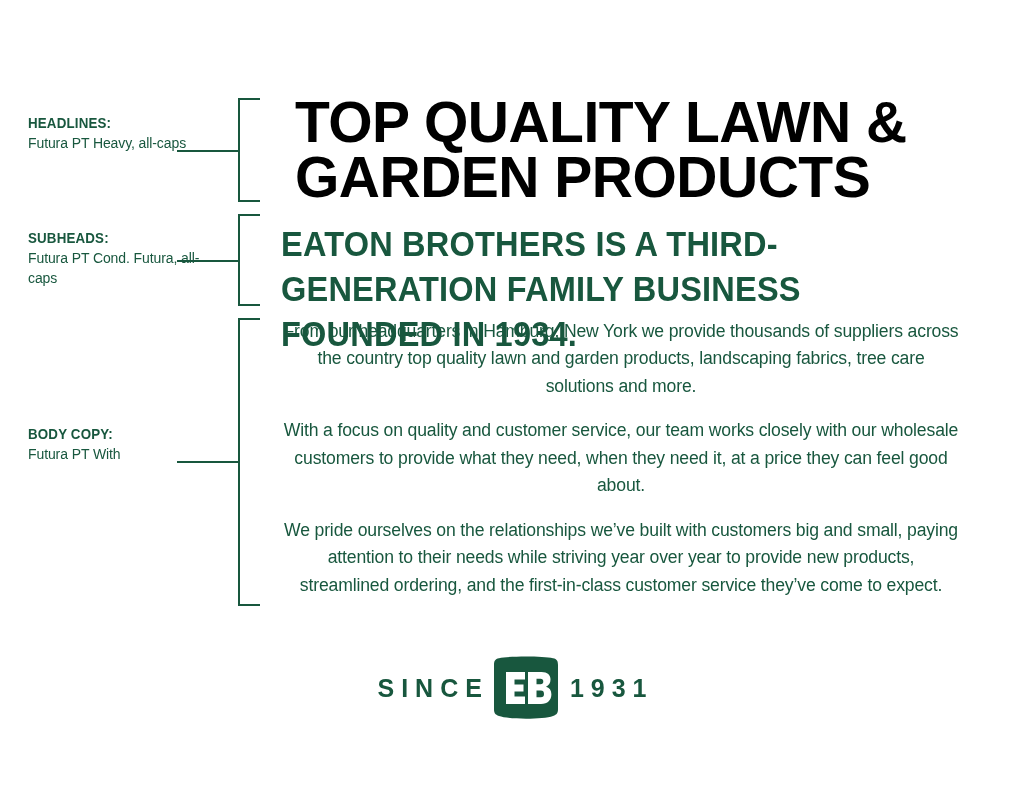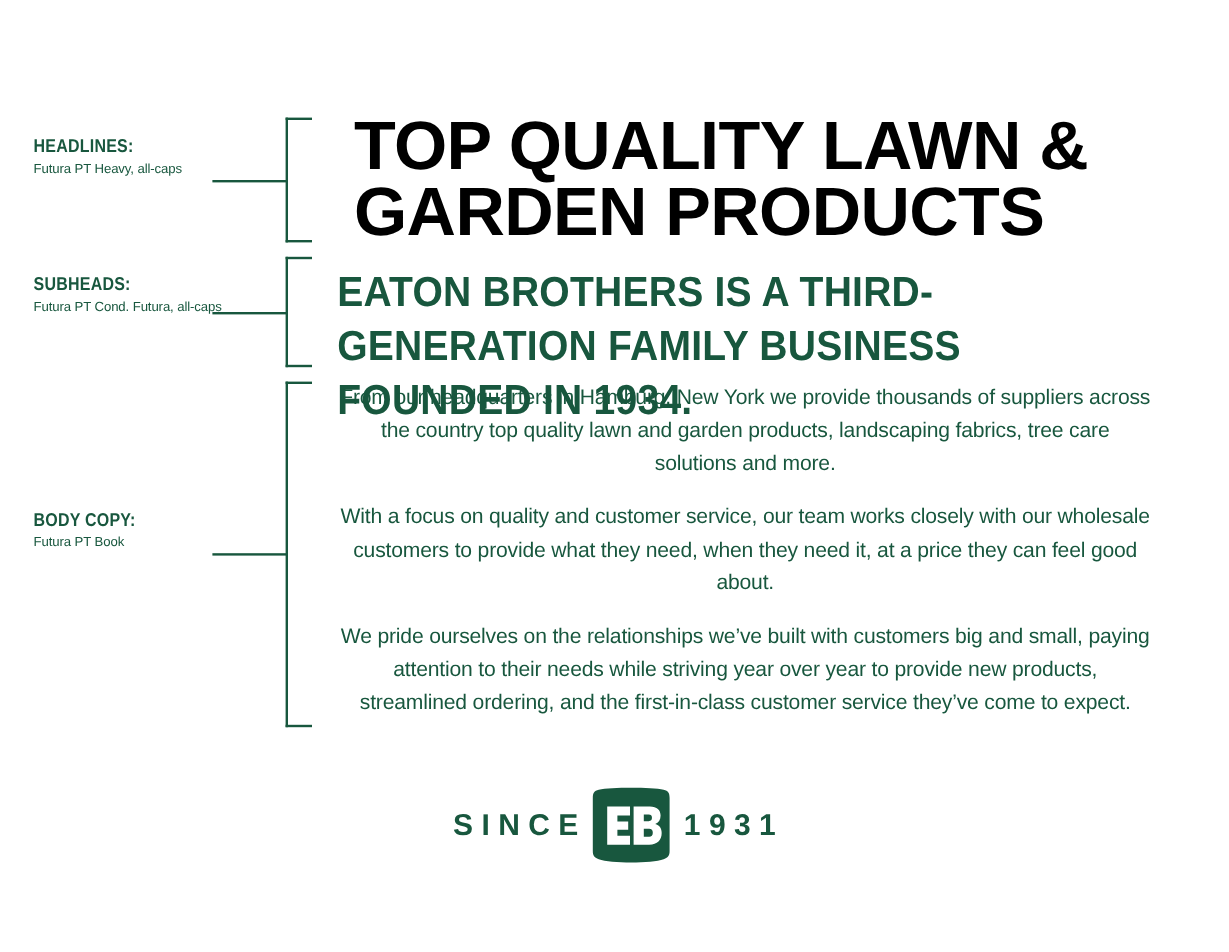--- a/index.html
+++ b/index.html
@@ -33,21 +33,21 @@
     font-size: 15.5px;
     letter-spacing: 0.2px;
     line-height: 1.25;
     transform: scaleX(0.86);
     transform-origin: left center;
     white-space: nowrap;
   }
   .spec-label .desc {
     font-family: "Liberation Sans", sans-serif;
     font-weight: 400;
-    font-size: 11px;
+    font-size: 14px;
     line-height: 1.42;
     margin-top: 2px;
     letter-spacing: -0.1px;
   }
 
   #label-headlines { top: 113px; }
   #label-subheads  { top: 228px; }
   #label-bodycopy  { top: 424px; }
 
   
@@ -164,21 +164,21 @@
     <div class="desc">Futura PT Heavy, all-caps</div>
   </div>
 
   <div class="spec-label" id="label-subheads">
     <div class="cat">SUBHEADS:</div>
     <div class="desc">Futura PT Cond. Futura, all-caps</div>
   </div>
 
   <div class="spec-label" id="label-bodycopy">
     <div class="cat">BODY COPY:</div>
-    <div class="desc">Futura PT Book</div>
+    <div class="desc">Futura PT With</div>
   </div>
 
   <div class="connector" id="conn-headlines"></div>
   <div class="connector" id="conn-subheads"></div>
   <div class="connector" id="conn-bodycopy"></div>
 
   <div class="bracket" id="bracket-headlines"></div>
   <div class="bracket" id="bracket-subheads"></div>
   <div class="bracket" id="bracket-bodycopy"></div>
 

